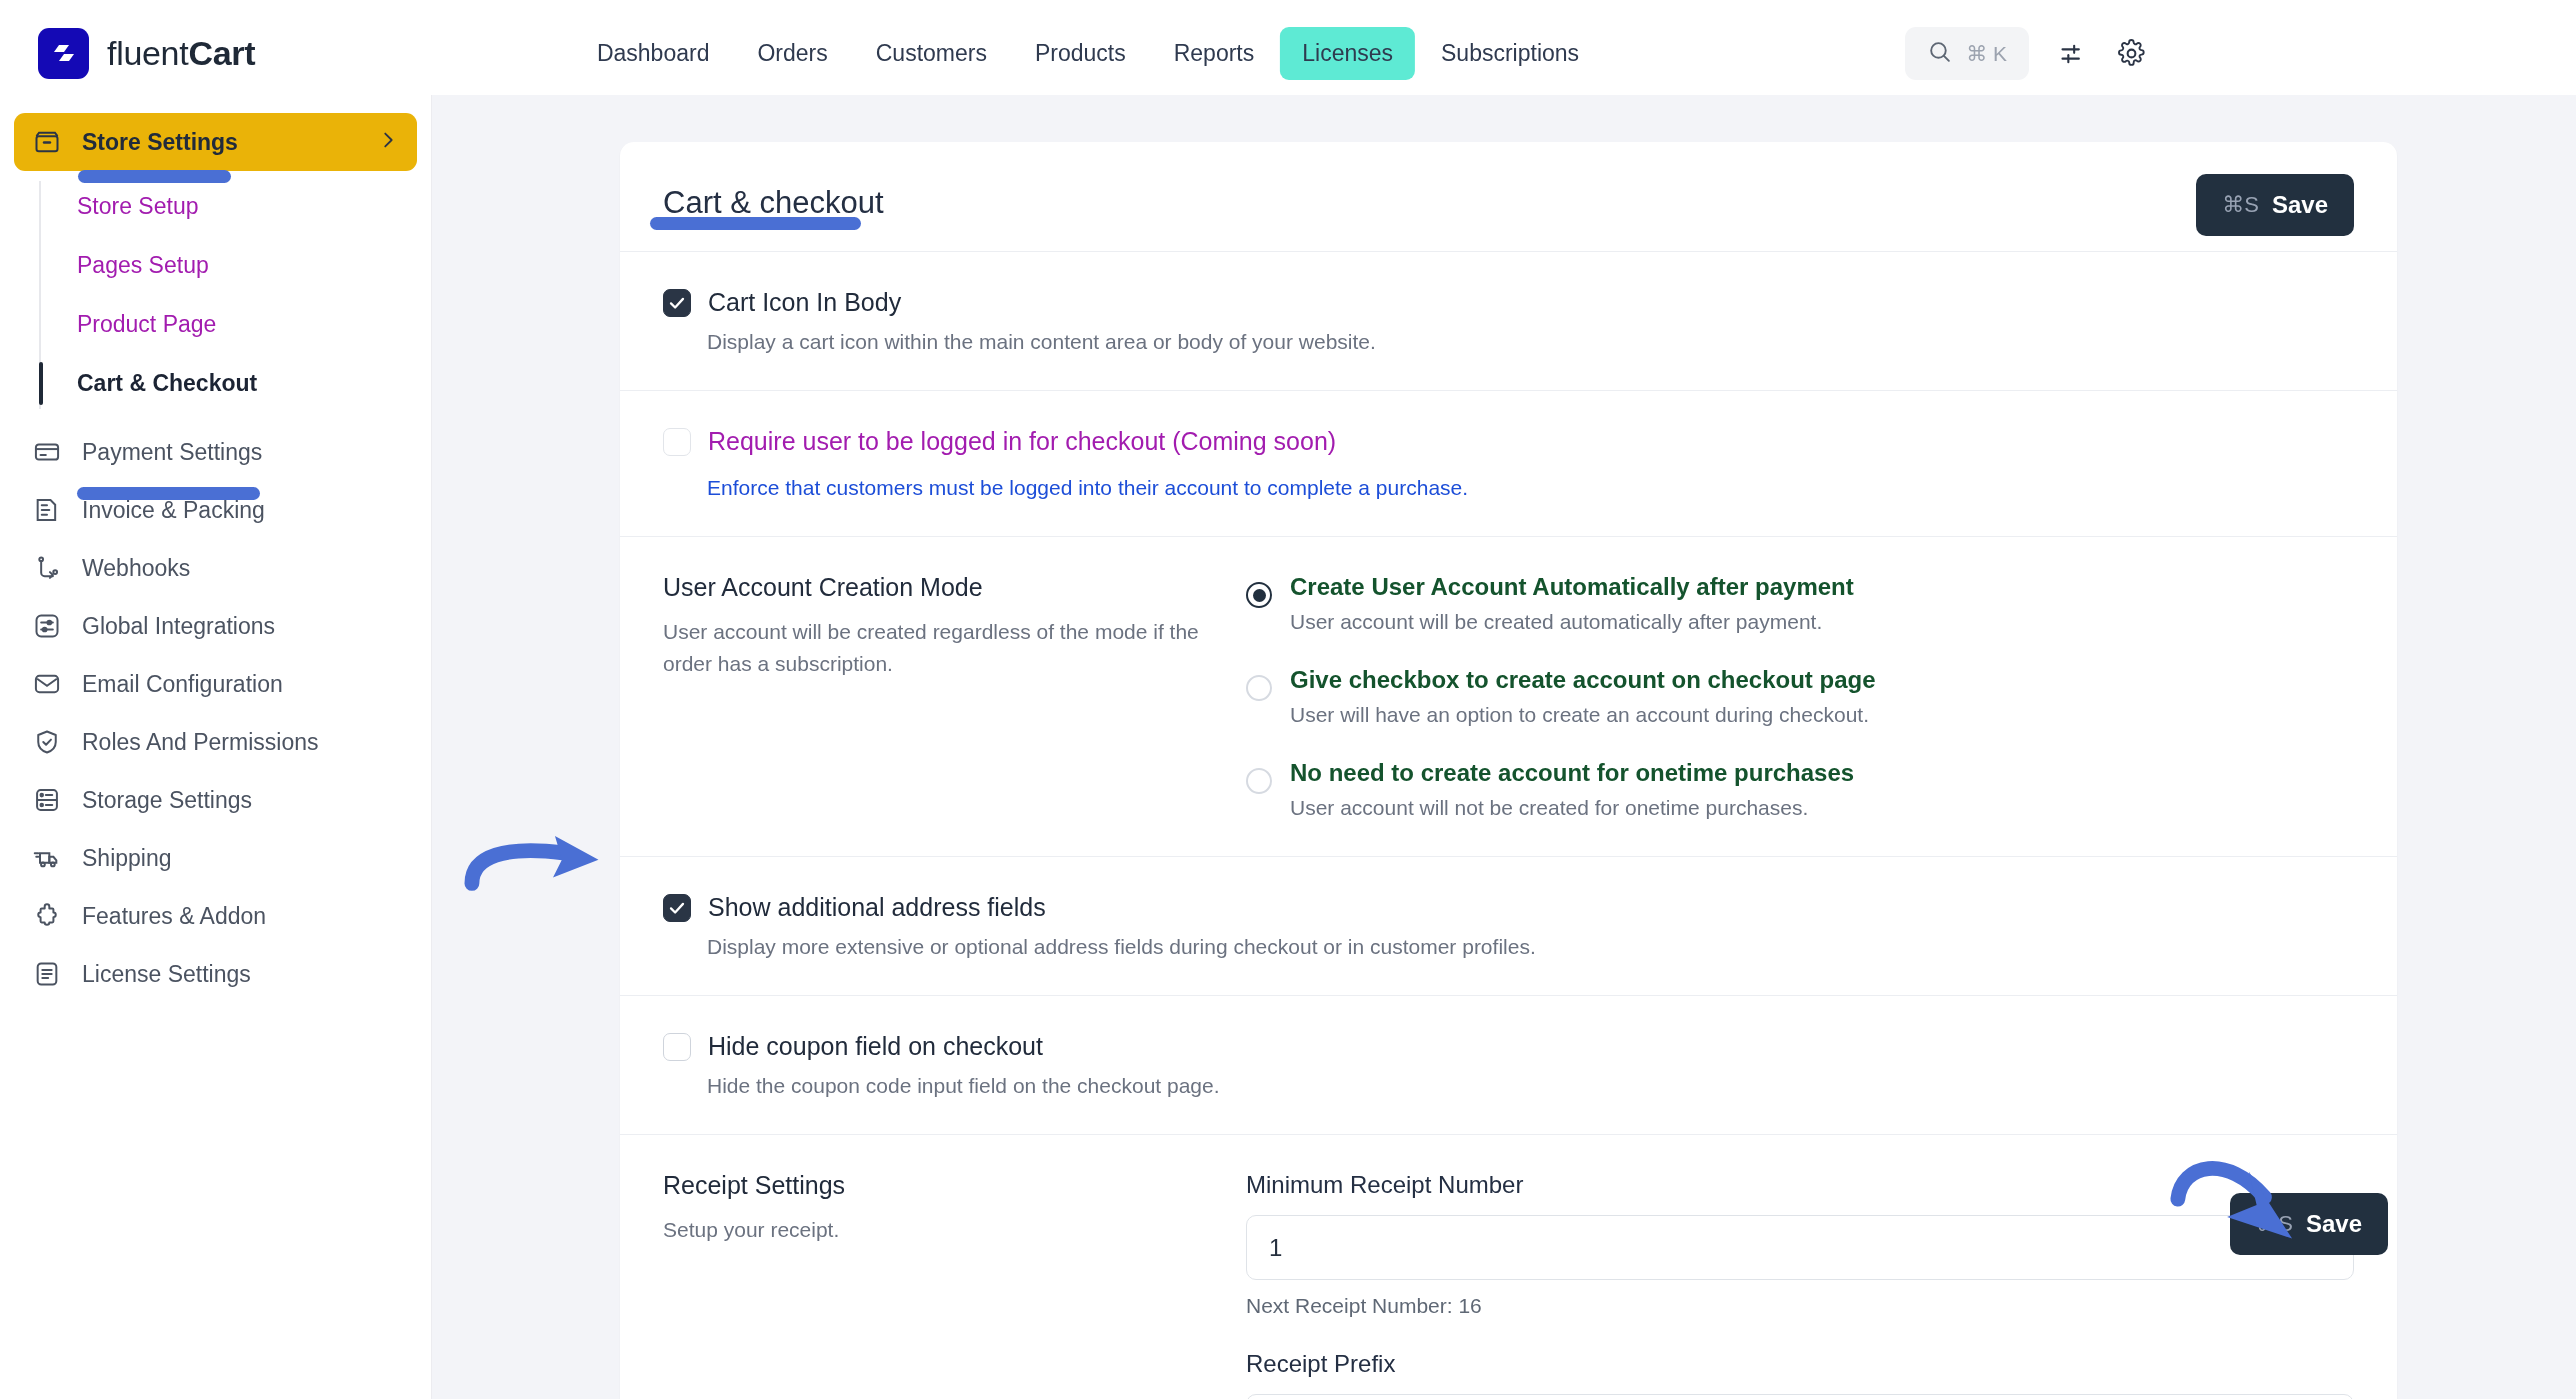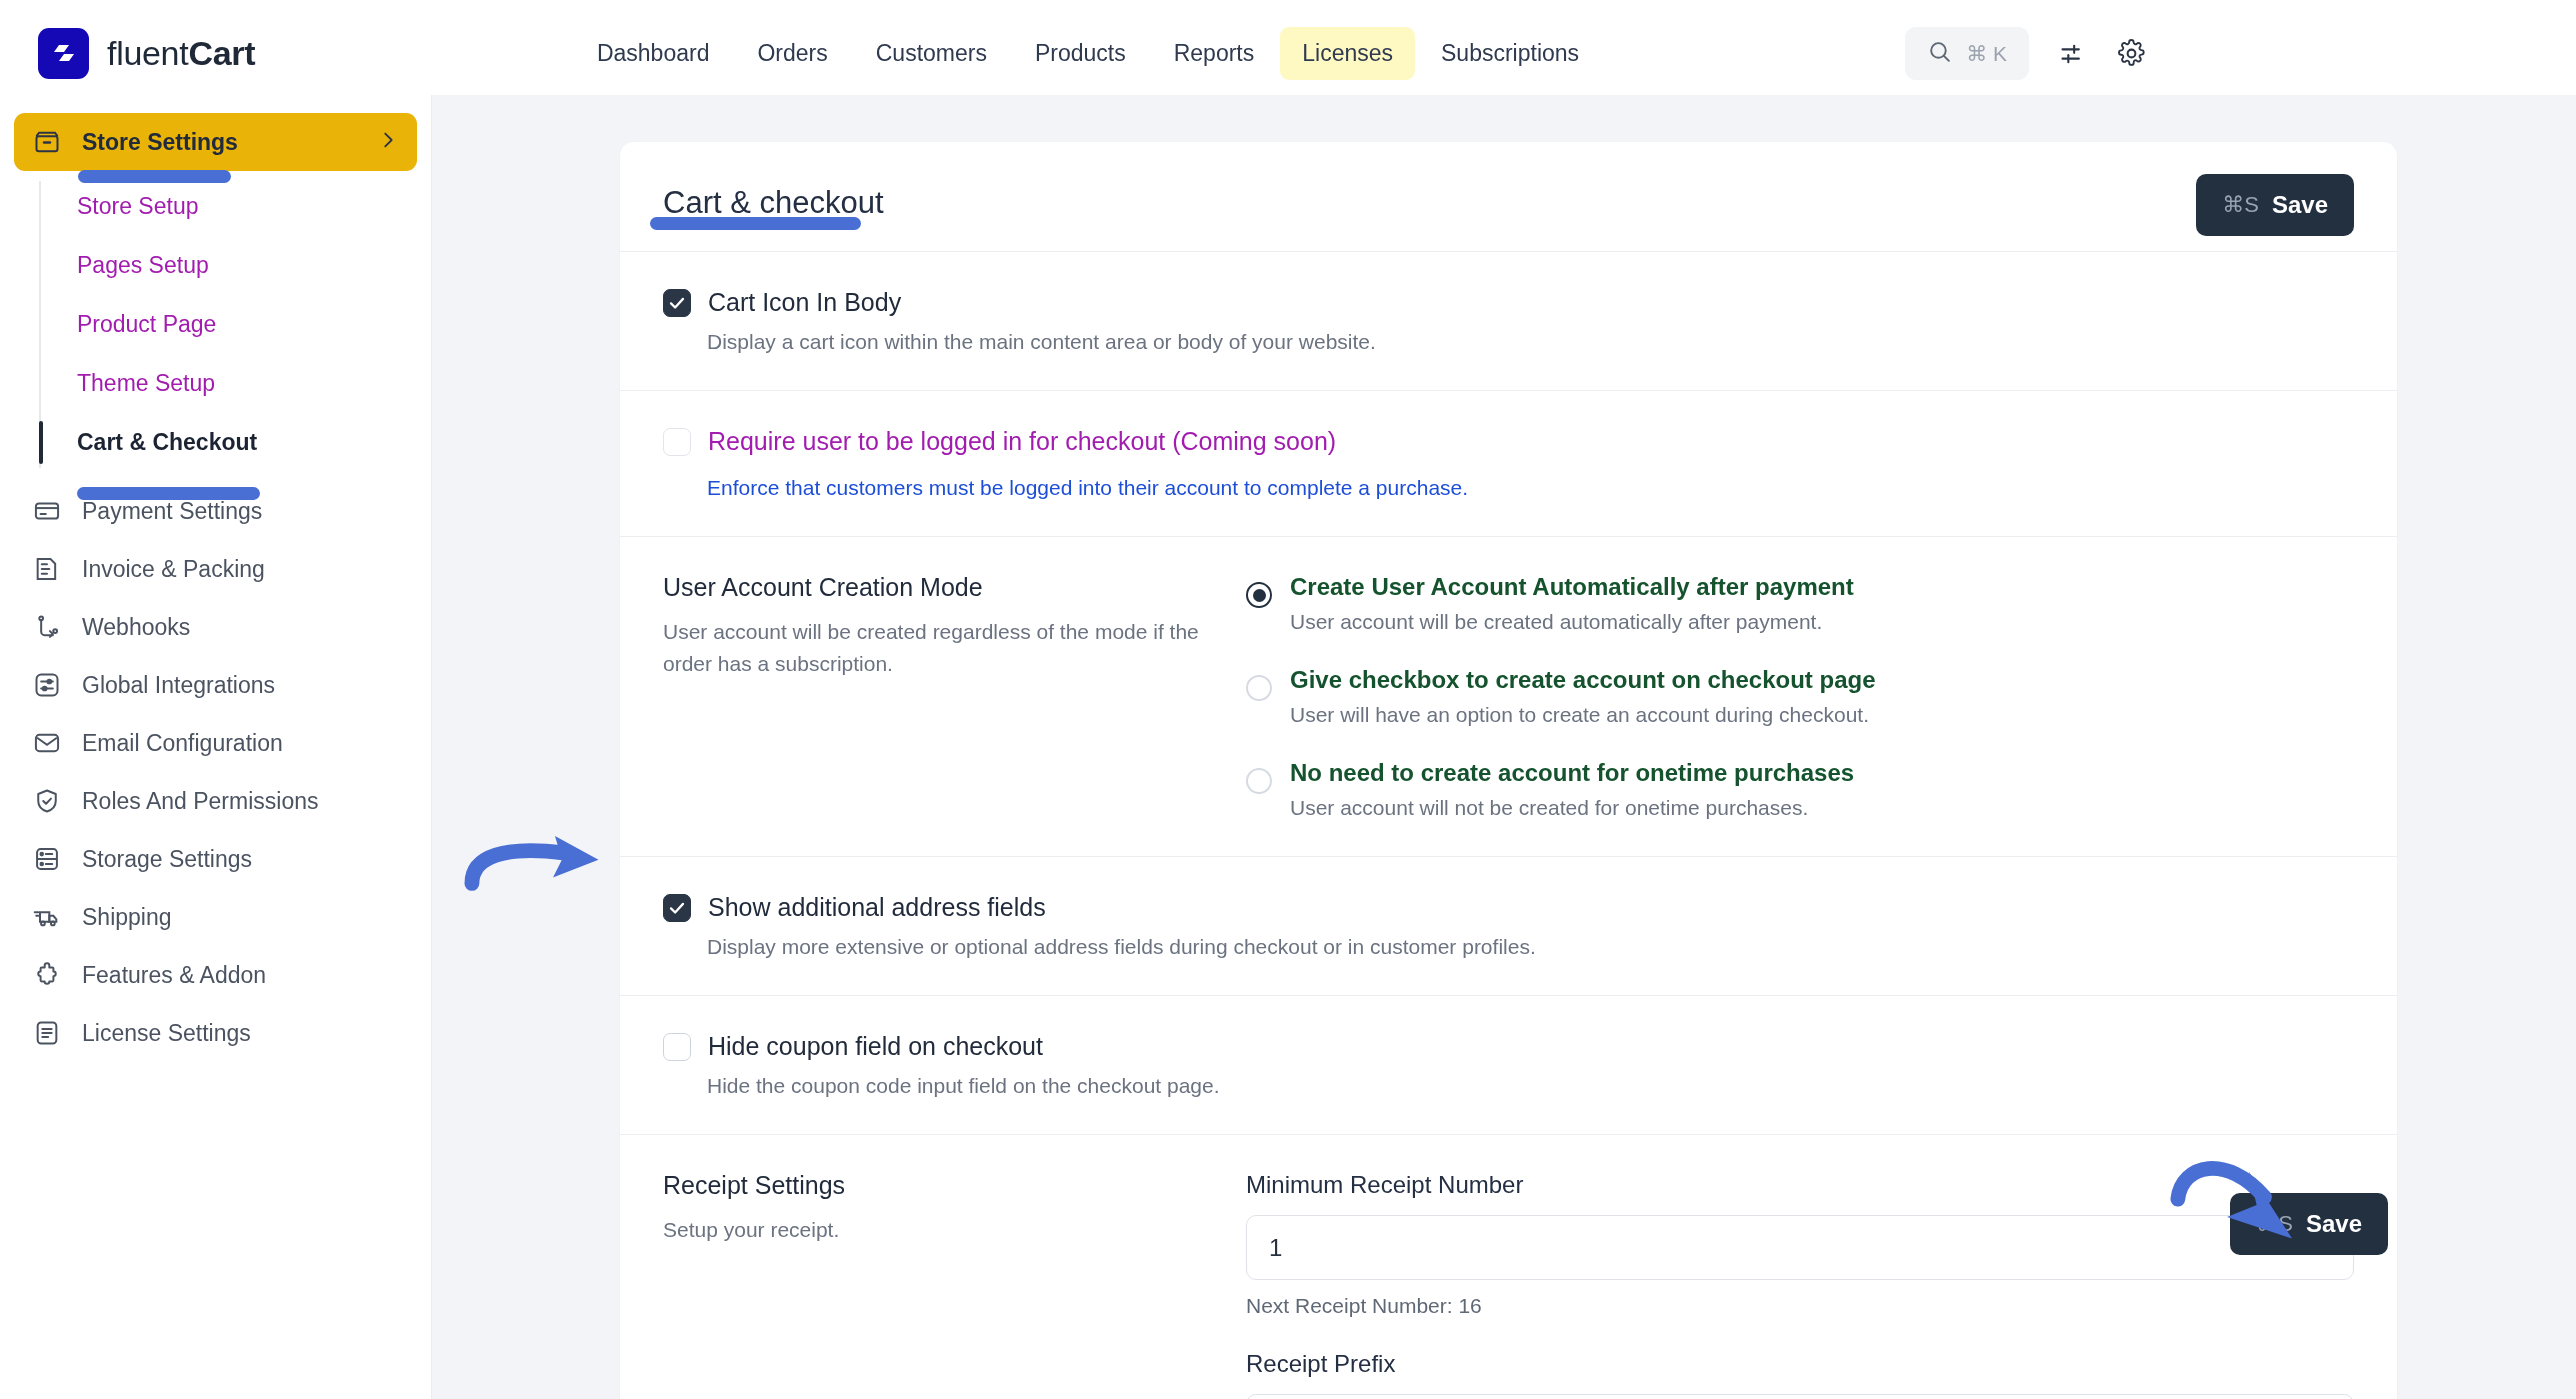--- a/index.html
+++ b/index.html
@@ -32,21 +32,21 @@
 
   .mainnav {
     position: absolute; left: 50%; transform: translateX(-50%);
     display: flex; align-items: center; gap: 4px;
   }
   .navitem {
     font-size: 23px; color: #2f3a4f; font-weight: 400;
     padding: 13px 22px; border-radius: 9px; white-space: nowrap;
     cursor: pointer;
   }
-  .navitem.active { background: #fef9c3; }
+  .navitem.active { background: #5eead4; }
 
   .topright {
     position: absolute; right: 30px; top: 0; height: 95px;
     display: flex; align-items: center; gap: 30px;
   }
   .searchpill {
     display: flex; align-items: center; gap: 14px;
     background: #f3f4f6; border-radius: 11px;
     padding: 12px 22px;
     cursor: pointer;
@@ -251,21 +251,20 @@
         <svg width="22" height="22" viewBox="0 0 24 24" fill="none" stroke="#2b3445" stroke-width="2" stroke-linecap="round" stroke-linejoin="round">
           <polyline points="9 5 16 12 9 19"></polyline>
         </svg>
       </span>
     </div>
 
     <div class="subnav">
       <div class="sub-row">Store Setup</div>
       <div class="sub-row">Pages Setup</div>
       <div class="sub-row">Product Page</div>
-      <div class="sub-row">Theme Setup</div>
       <div class="sub-row active">Cart &amp; Checkout</div>
     </div>
 
     <div class="side-row">
       <span class="icon-slot">
         <svg width="28" height="28" viewBox="0 0 24 24" fill="none" stroke="#4b5361" stroke-width="1.7">
           <rect x="2.5" y="5.5" width="19" height="13" rx="2.5"></rect>
             <line x1="2.5" y1="9.5" x2="21.5" y2="9.5"></line>
           <line x1="6.5" y1="14.5" x2="11" y2="14.5" stroke-linecap="round"></line>
         </svg>

